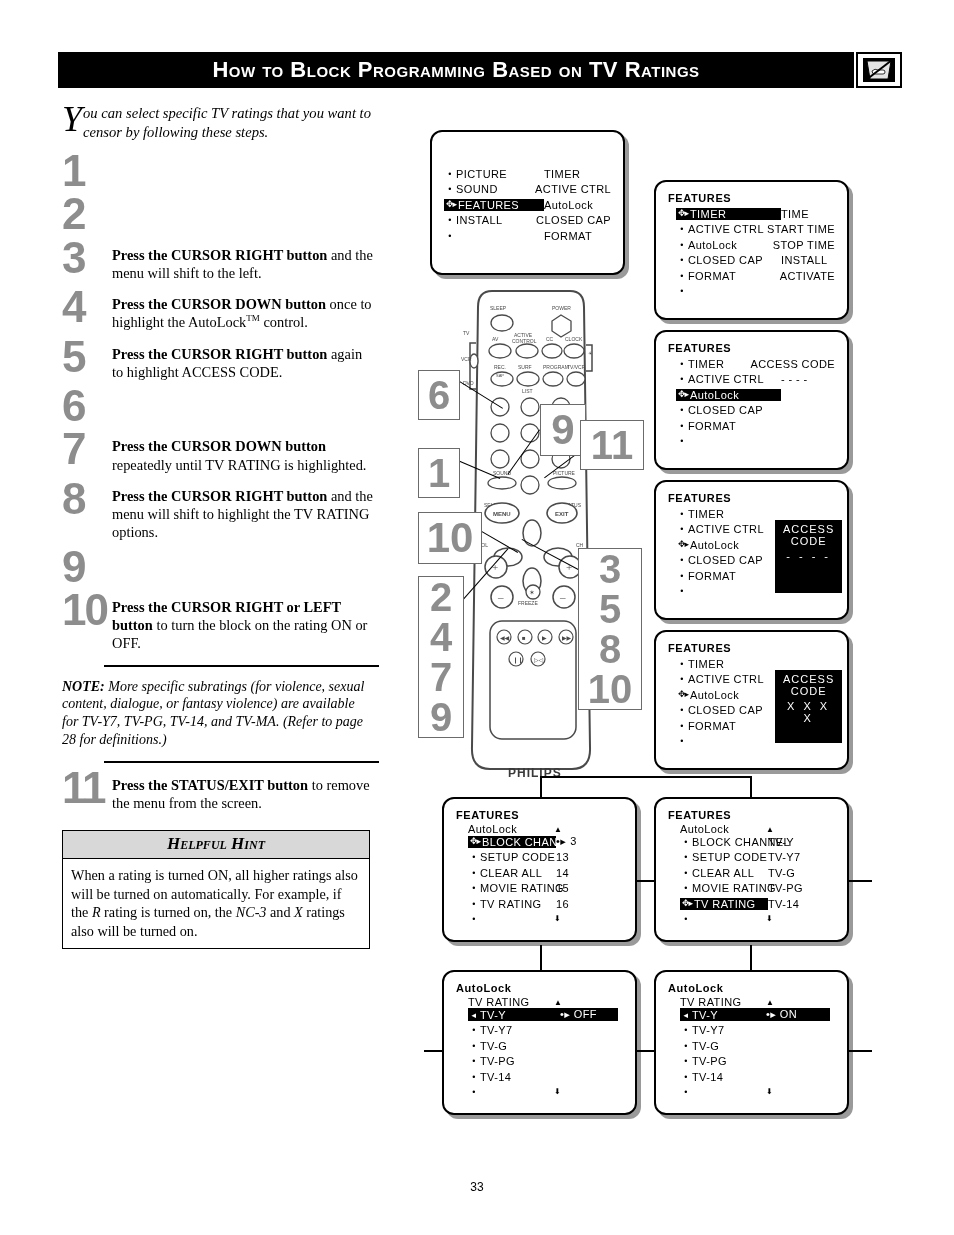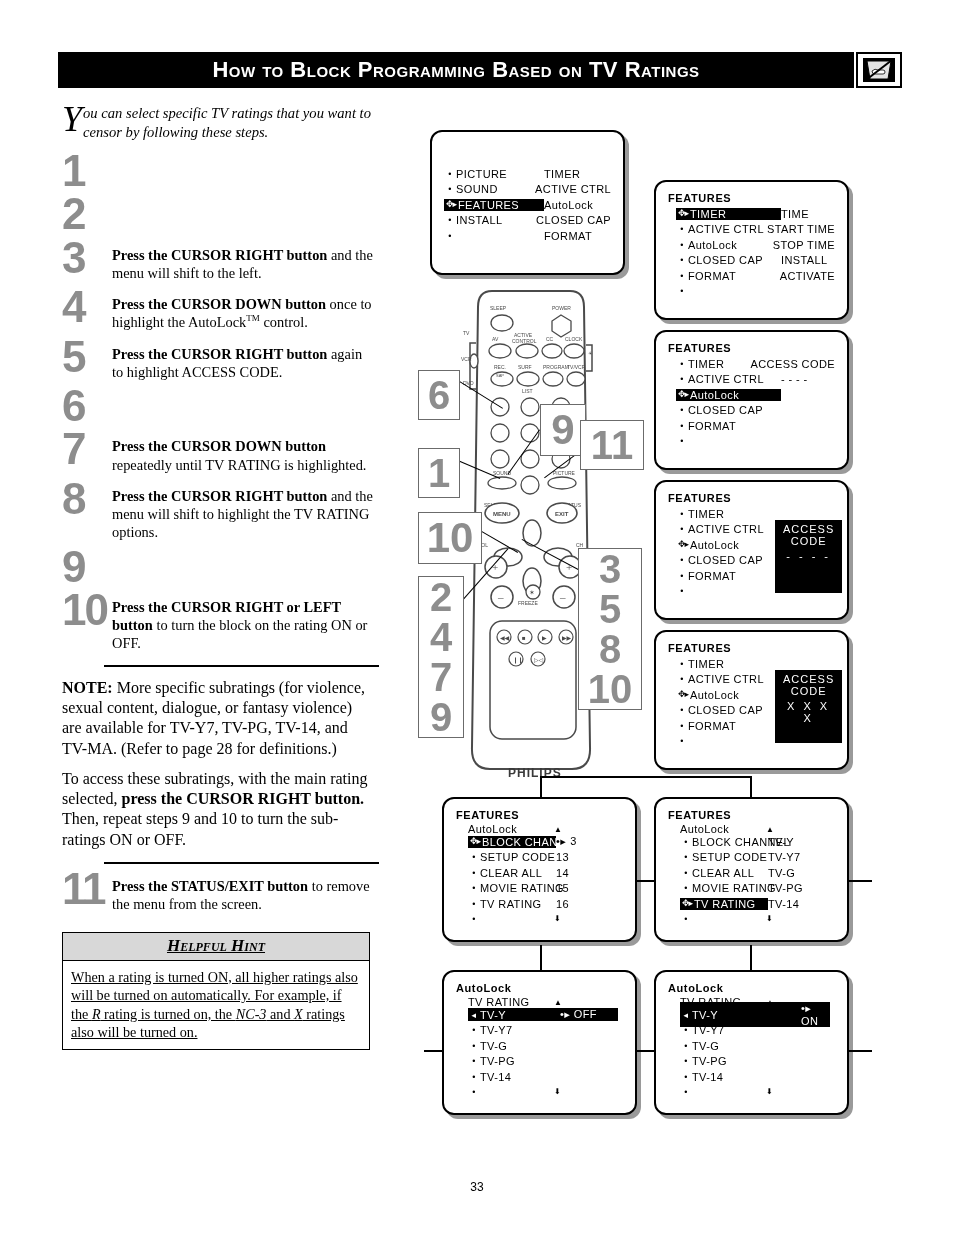--- a/index.html
+++ b/index.html
@@ -94,30 +94,30 @@
   .step-text i { font-style: italic; }
   .sup { font-size: 9px; vertical-align: super; }
 
   .rule {
     border: none;
     border-top: 2.5px solid #000;
     width: 275px;
     margin: 12px 0 11px 42px;
   }
   .note-p {
-    font-size: 16px;
+    font-size: 14px;
     line-height: 1.27;
     margin: 0 0 10px 0;
+    font-style: italic;
   }
 
   #hint-box {
     margin-top: 18px;
     border: 1.5px solid #000;
     width: 306px;
-    text-decoration: underline;
   }
   #hint-head {
     background: #d8d8d8;
     border-bottom: 1.5px solid #000;
     text-align: center;
     font-style: italic;
     font-weight: bold;
     font-size: 17px;
     padding: 3px 0 4px;
     font-variant: small-caps;
@@ -311,21 +311,20 @@
       </div>
       <div class="step">
         <div class="step-num">10</div>
         <div class="step-text"><b>Press the CURSOR RIGHT or LEFT button</b> to turn the block on the rating ON or OFF.</div>
       </div>
     </div>
 
   <hr class="rule">
 
   <p class="note-p"><b>NOTE:</b> More specific subratings (for violence, sexual content, dialogue, or fantasy violence) are available for TV-Y7, TV-PG, TV-14, and TV-MA. (Refer to page 28 for definitions.)</p>
-  <p class="note-p">To access these subratings, with the main rating selected, <b>press the CURSOR RIGHT button.</b> Then, repeat steps 9 and 10 to turn the sub-ratings ON or OFF.</p>
 
   <hr class="rule">
 
   <div id="step-11">
       <div class="step">
         <div class="step-num">11</div>
         <div class="step-text"><b>Press the STATUS/EXIT button</b> to remove the menu from the screen.</div>
       </div>
     </div>
 
@@ -724,21 +723,21 @@
     <div class="osd" id="osd-rate-on" style="left: 654px; top: 970px; width: 195px; height: 145px; z-index: 2;">
       <div class="osd-inner">
         <div class="osd-title">AutoLock</div>
         <div class="osd-sub">TV RATING</div>
         <div class="arrow-up" style="margin-left: 98px; margin-top: -10px;">▲</div>
         <div style="margin-left: 12px;">
           <div class="osd-row">
             <div class="osd-left hl" style="width: 150px;">
               <span class="bullet">◂</span>
               <span class="osd-label">TV-Y</span>
-              <span style="margin-left: 83px;">•▸ ON</span>
+              <span style="margin-left: 48px;">•▸ ON</span>
             </div>
           </div>
           <div class="osd-row">
             <div class="osd-left" style="width: 60px;">
               <span class="bullet">•</span>
               <span class="osd-label">TV-Y7</span>
             </div>
           </div>
           <div class="osd-row">
             <div class="osd-left" style="width: 60px;">

